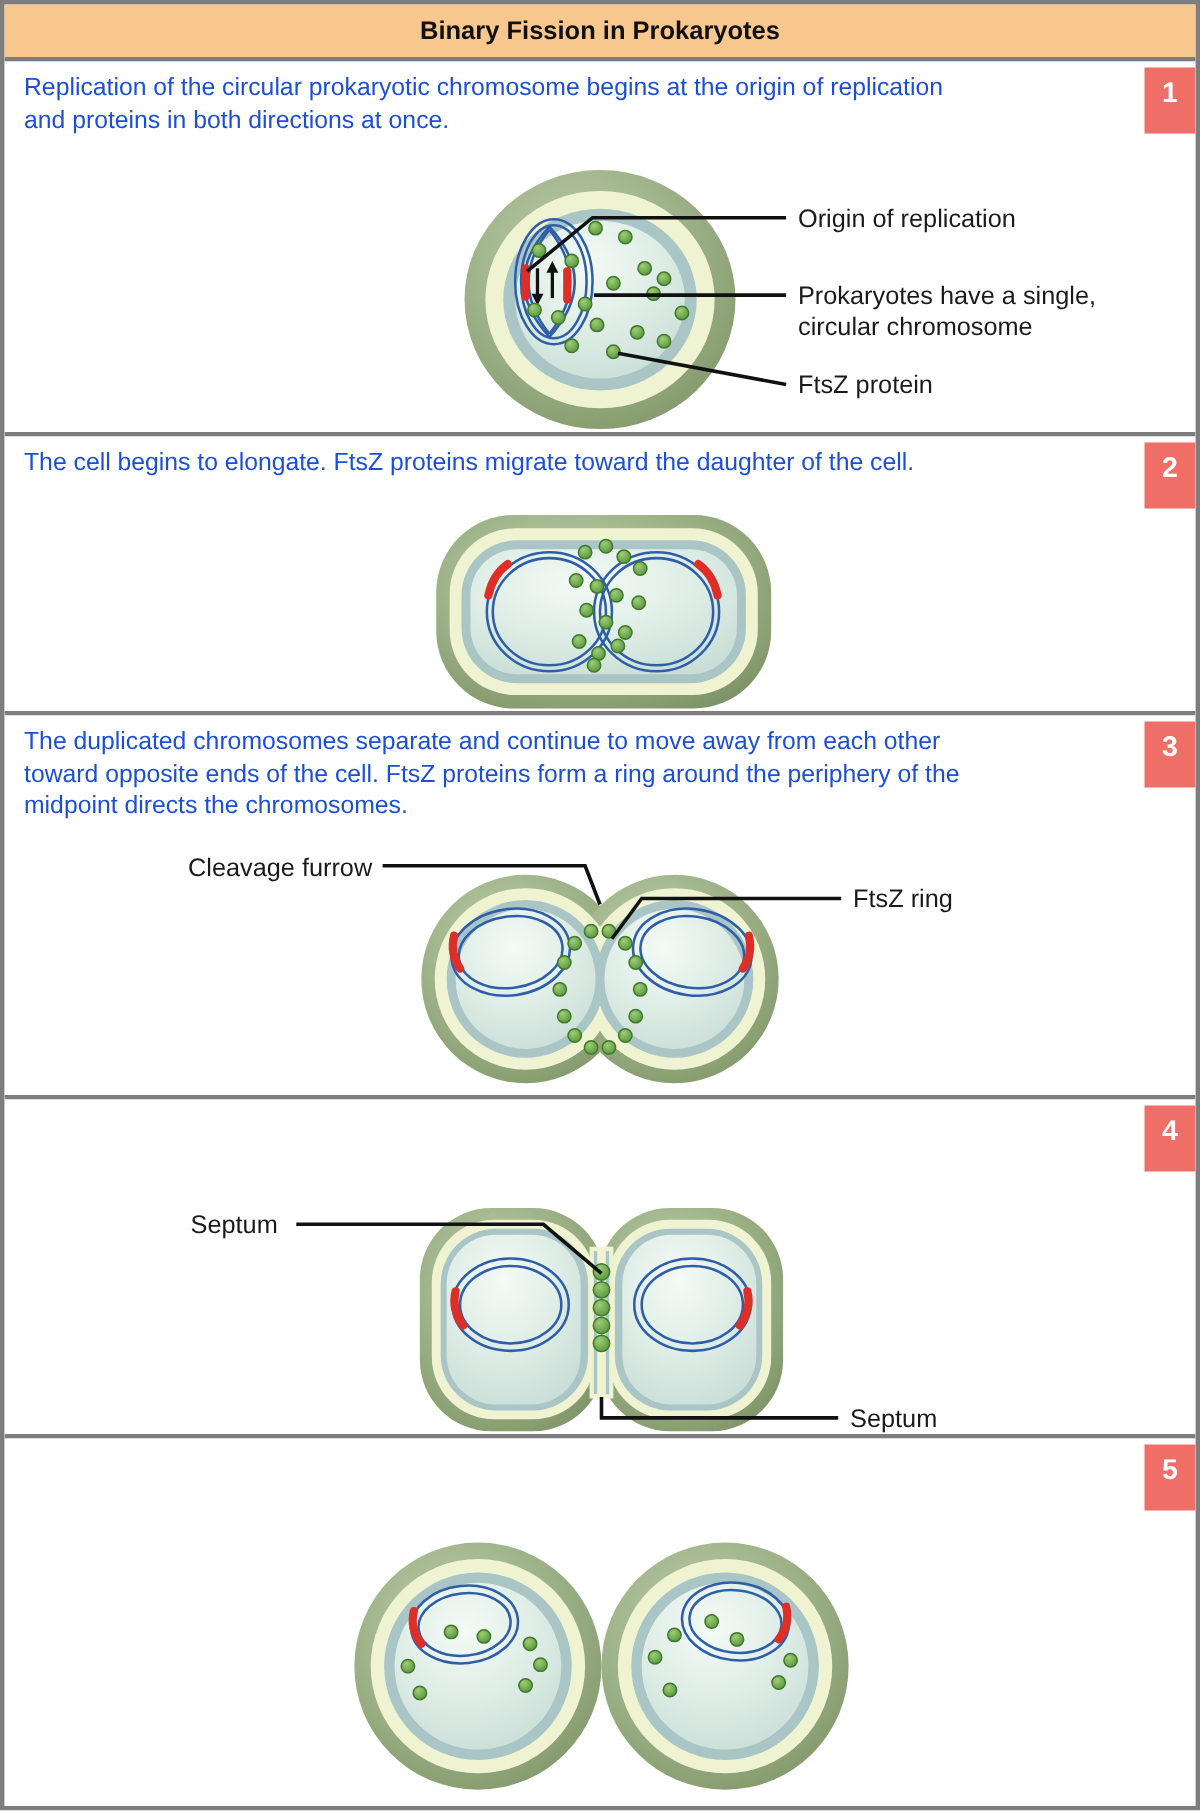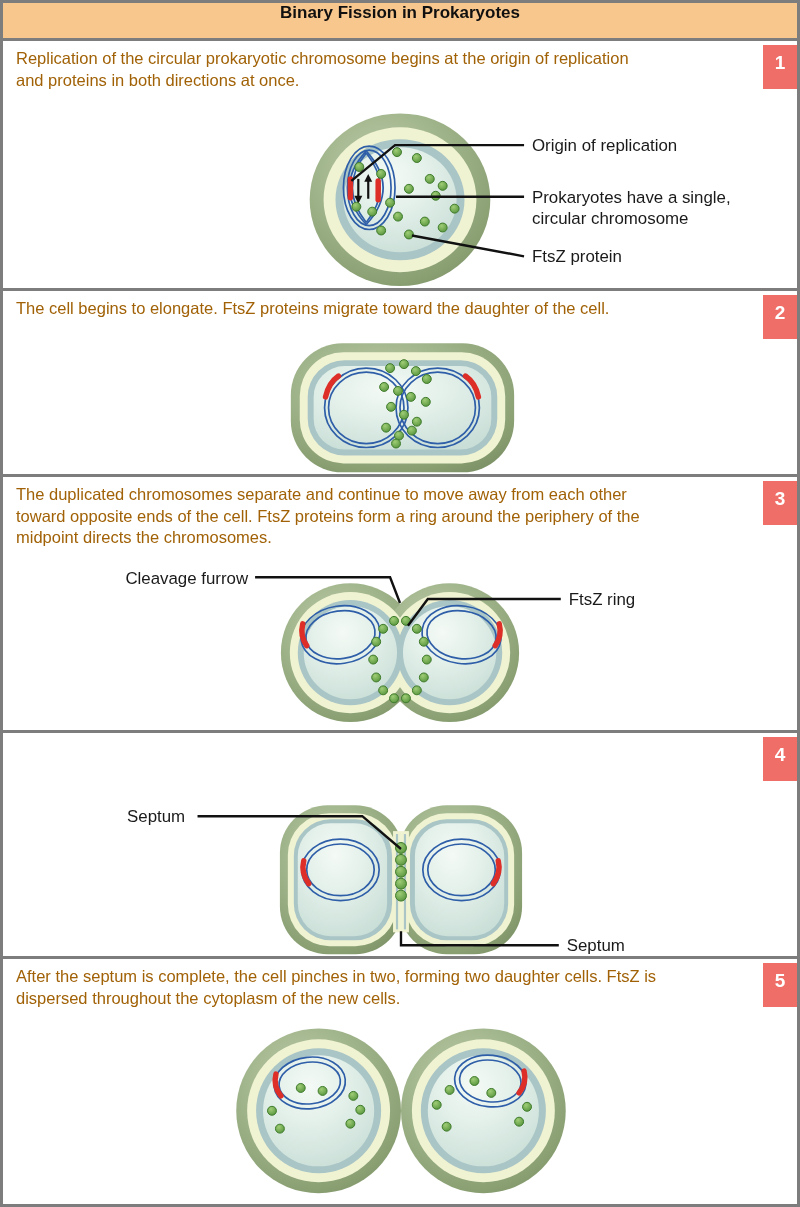--- a/index.html
+++ b/index.html
@@ -9,21 +9,21 @@
     box-sizing:border-box;
     border:3px solid #7d7d7d;
     background:#fff;
     font-family:"Liberation Sans", sans-serif;
     overflow:hidden;
   }
   .title-bar{
     height:35px;
     border-bottom:3px solid #7d7d7d;
     background:#F8C78D;
-    display:flex;align-items:flex-start;justify-content:center;
+    display:flex;align-items:center;justify-content:center;
   }
   .title-bar span{
     font-size:17px;font-weight:bold;color:#101010;
   }
   .step{
     position:relative;
     border-bottom:3px solid #7d7d7d;
     background:#fff;
   }
   .step.last{border-bottom:none;}
@@ -36,21 +36,21 @@
     position:absolute;top:4px;right:0;
     width:34px;height:44px;
     background:#EF6F68;color:#fff;
     font-size:19px;font-weight:bold;
     display:flex;justify-content:center;align-items:flex-start;
     padding-top:7px;box-sizing:border-box;
     z-index:3;
   }
   .desc{
     position:absolute;left:13px;top:7px;z-index:2;
-    color:#a16207;
+    color:#1d4ed8;
   }
   .desc .line{
     white-space:nowrap;
     font-size:16.5px;line-height:21.5px;
   }
   svg.fig{
     position:absolute;left:0;top:0;width:100%;height:100%;z-index:1;
   }
   .lbl{
     font-family:"Liberation Sans", sans-serif;
@@ -290,24 +290,20 @@
         <path class="leader" d="M196,83 L362,83 L401,116"></path>
         <text class="lbl" x="125" y="89">Septum</text>
         <path class="leader" d="M401,199 L401,213 L560,213"></path>
         <text class="lbl" x="568" y="219">Septum</text>
       </g>
     </svg>
   </section>
 
   <section class="step s5 last">
     <div class="badge">5</div>
-    <div class="desc">
-      <div class="line">After the septum is complete, the cell pinches in two, forming two daughter cells. FtsZ is</div>
-      <div class="line">dispersed throughout the cytoplasm of the new cells.</div>
-    </div>
     <svg class="fig" viewBox="0 0 800 245">
       <g>
         <circle cx="318" cy="152" r="83" fill="url(#gGreen)"></circle>
         <circle cx="318" cy="152" r="72" fill="#F0F3D2"></circle>
         <circle cx="318" cy="152" r="63" fill="#A9C5C6"></circle>
         <circle cx="318" cy="152" r="56" fill="url(#gInner)"></circle>
         <g transform="rotate(-6 309 124)">
           <ellipse class="chrom" cx="309" cy="124" rx="36" ry="26"></ellipse>
           <ellipse class="chrom" cx="309" cy="124" rx="31" ry="21"></ellipse>
         </g>

